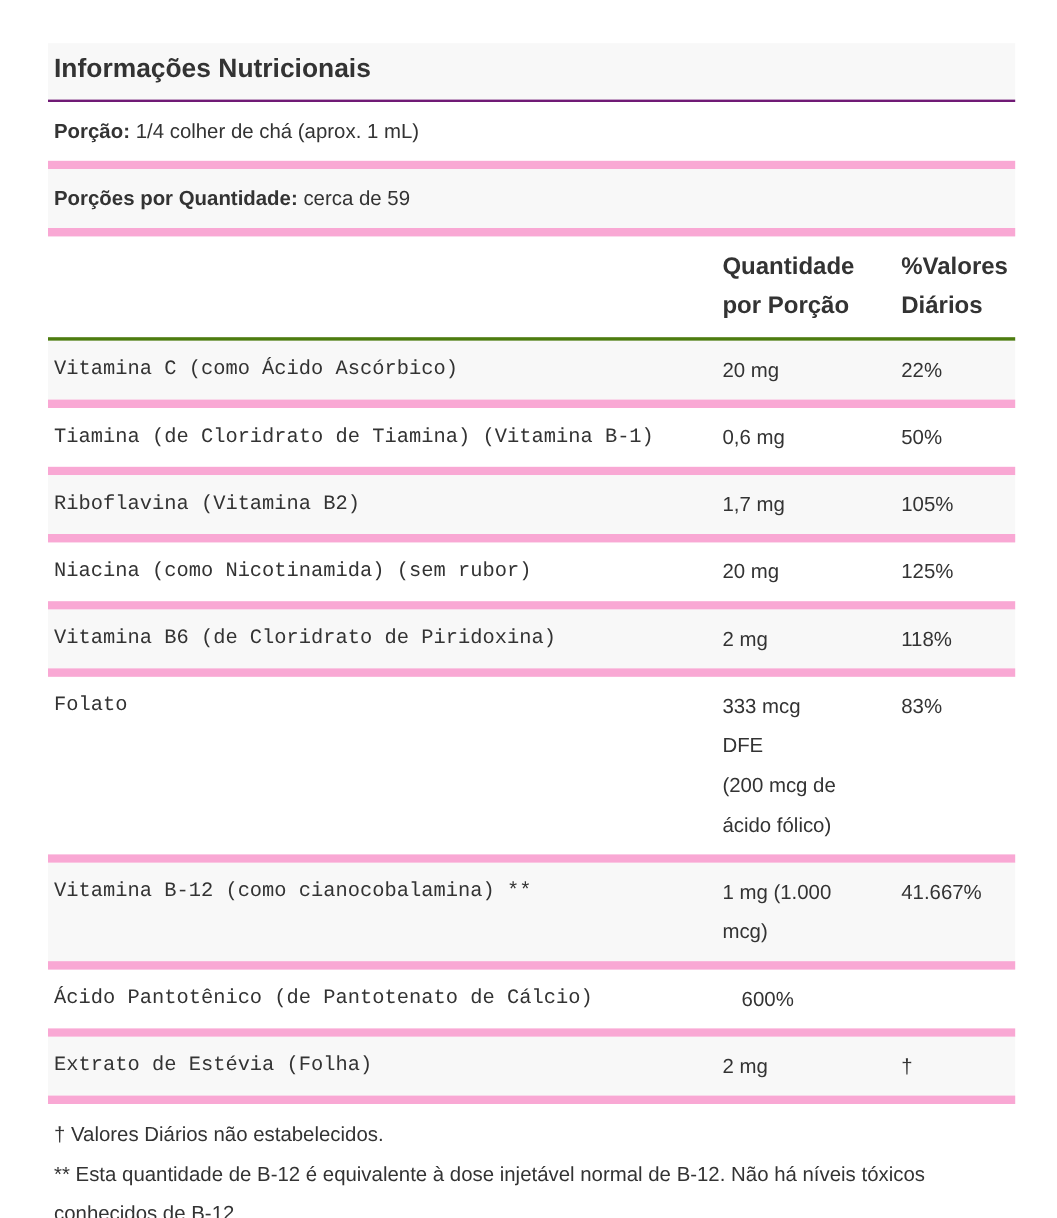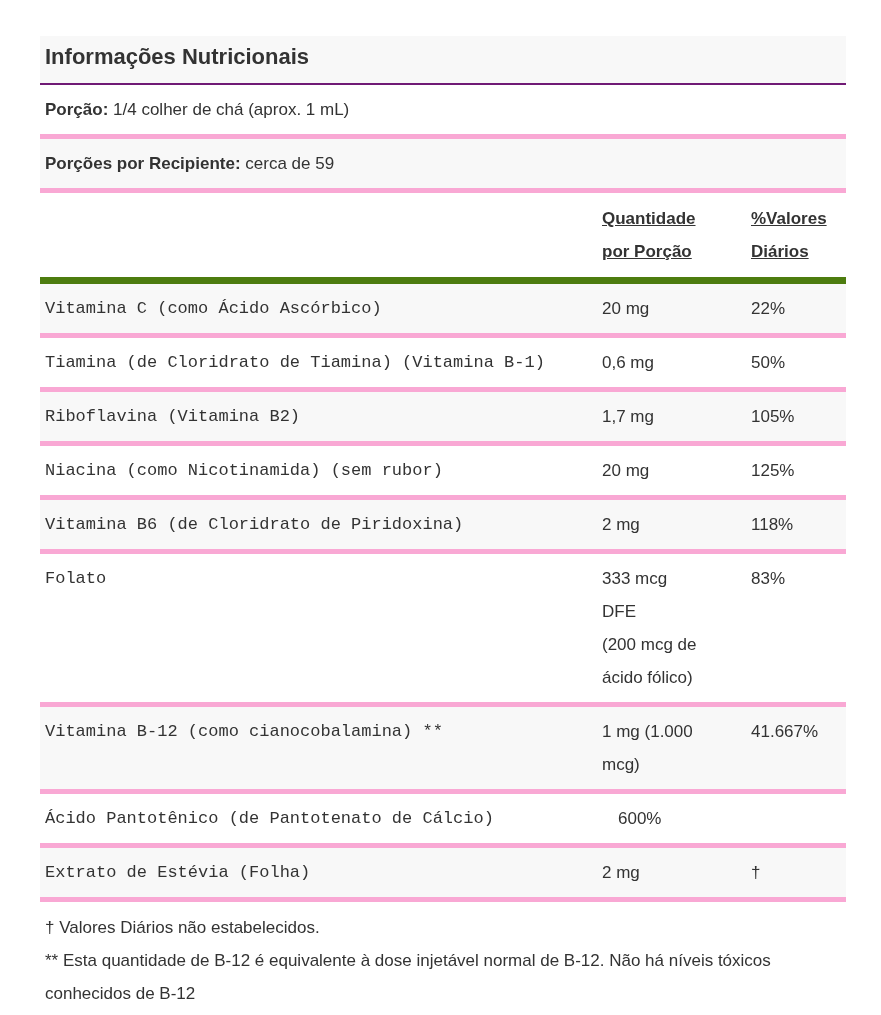--- a/index.html
+++ b/index.html
@@ -13,21 +13,21 @@
     color: #333333;
   }
   .panel {
     position: absolute;
     left: 40px;
     top: 36px;
     width: 806px;
   }
   .row {
     box-sizing: border-box;
-    border-bottom: 5px solid #f9a8d4;
+    border-bottom: 7px solid #f9a8d4;
     padding: 8px 5px;
     font-size: 17px;
     line-height: 33px;
   }
   .row.striped { background: #f8f8f8; }
   .title-row {
     padding: 6px 5px 8px 5px;
     border-bottom: 2px solid #701a75;
   }
   .panel-title {
@@ -49,25 +49,24 @@
   .col-amount {
     width: 133px;
     flex: 0 0 133px;
     box-sizing: border-box;
     padding-right: 12px;
     white-space: pre-line;
   }
   .col-percent { flex: 1 1 auto; margin-left: 16px; }
   .header-row {
     font-weight: 700;
-    border-bottom: 7px solid #4d7c0f;
+    border-bottom: 3px solid #4d7c0f;
     padding: 9px 5px;
-    font-size: 17px;
+    font-size: 20px;
     line-height: 33px;
-    text-decoration: underline;
   }
   .footnotes {
     box-sizing: border-box;
     padding: 9px 5px 5px 5px;
     border-bottom: 1px solid #d9d9d9;
     font-size: 17px;
     line-height: 33px;
   }
   .footnote { margin: 0; }
 </style>
@@ -78,21 +77,21 @@
 
   <div class="row striped title-row">
     <span class="panel-title">Informações Nutricionais</span>
   </div>
 
   <div class="row">
     <span class="serving-label">Porção:</span><span class="serving-value">1/4 colher de chá (aprox. 1 mL)</span>
   </div>
 
   <div class="row striped">
-    <span class="serving-label">Porções por Recipiente:</span><span class="serving-value">cerca de 59</span>
+    <span class="serving-label">Porções por Quantidade:</span><span class="serving-value">cerca de 59</span>
   </div>
 
   <div class="header-row cols">
     <div class="col-label"></div>
     <div class="col-amount">Quantidade por Porção</div>
     <div class="col-percent">%Valores Diários</div>
   </div>
 
   <div class="row striped cols">
     <div class="col-label">Vitamina C (como Ácido Ascórbico)</div>

